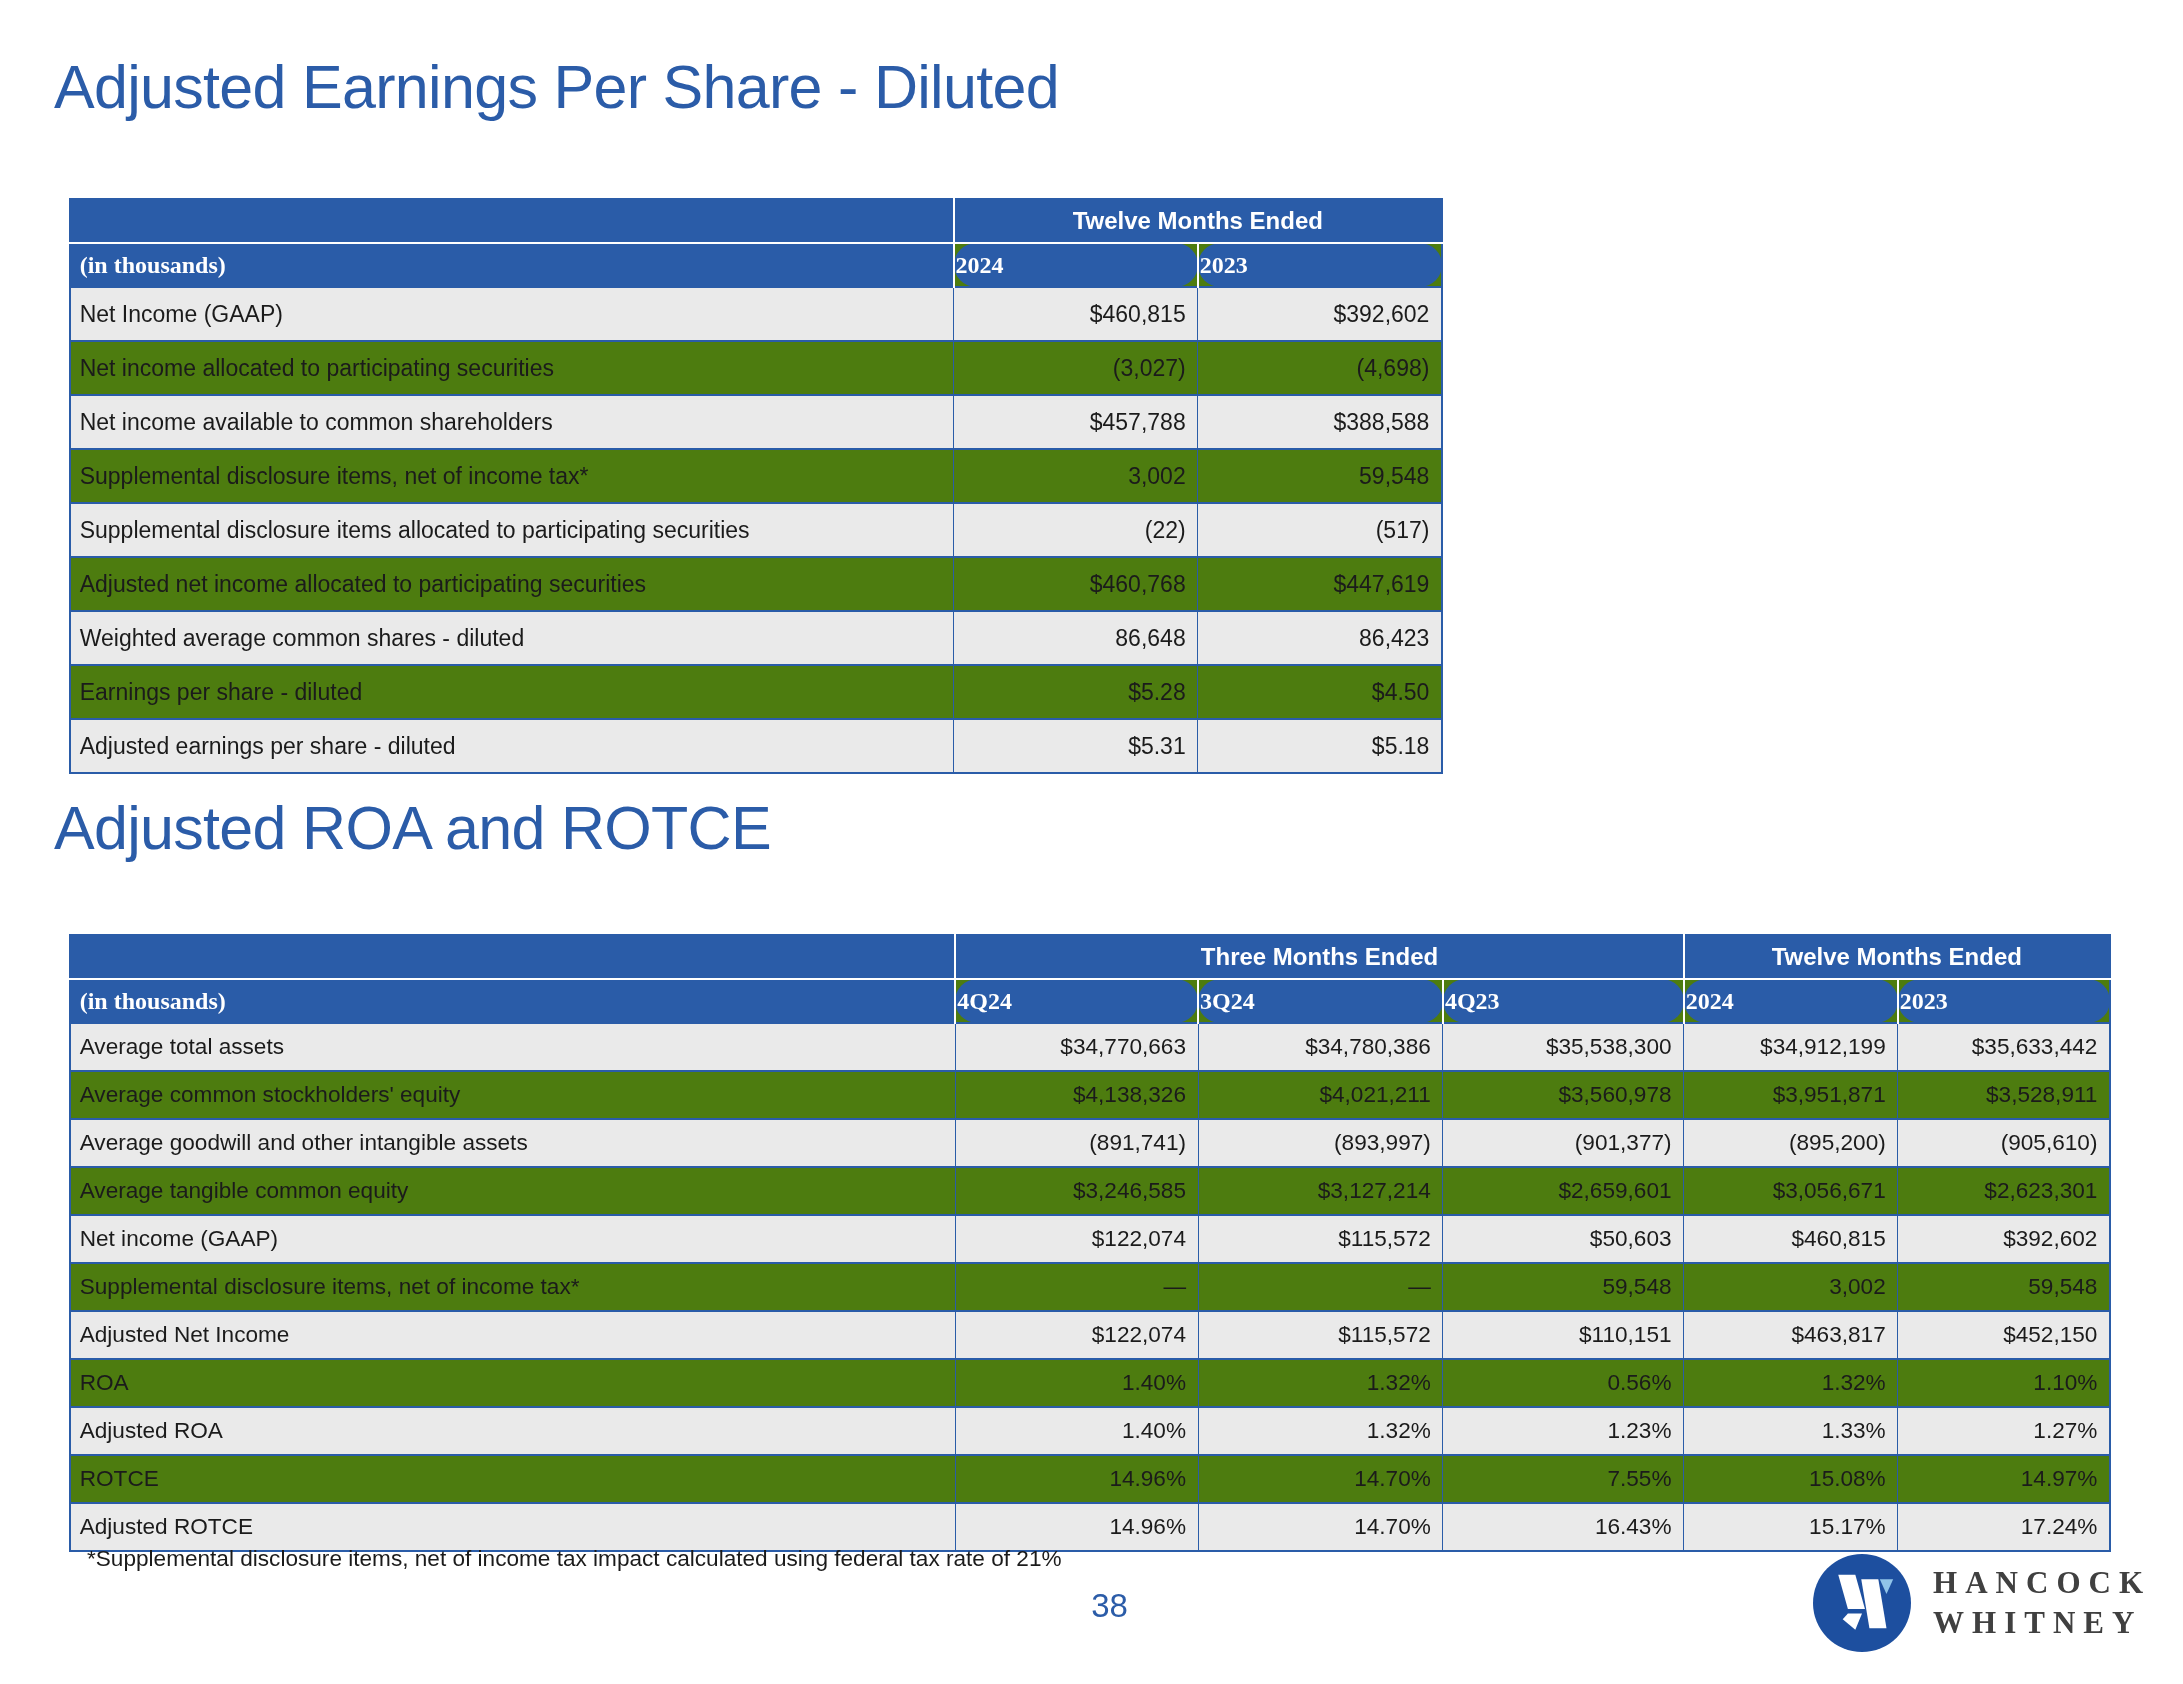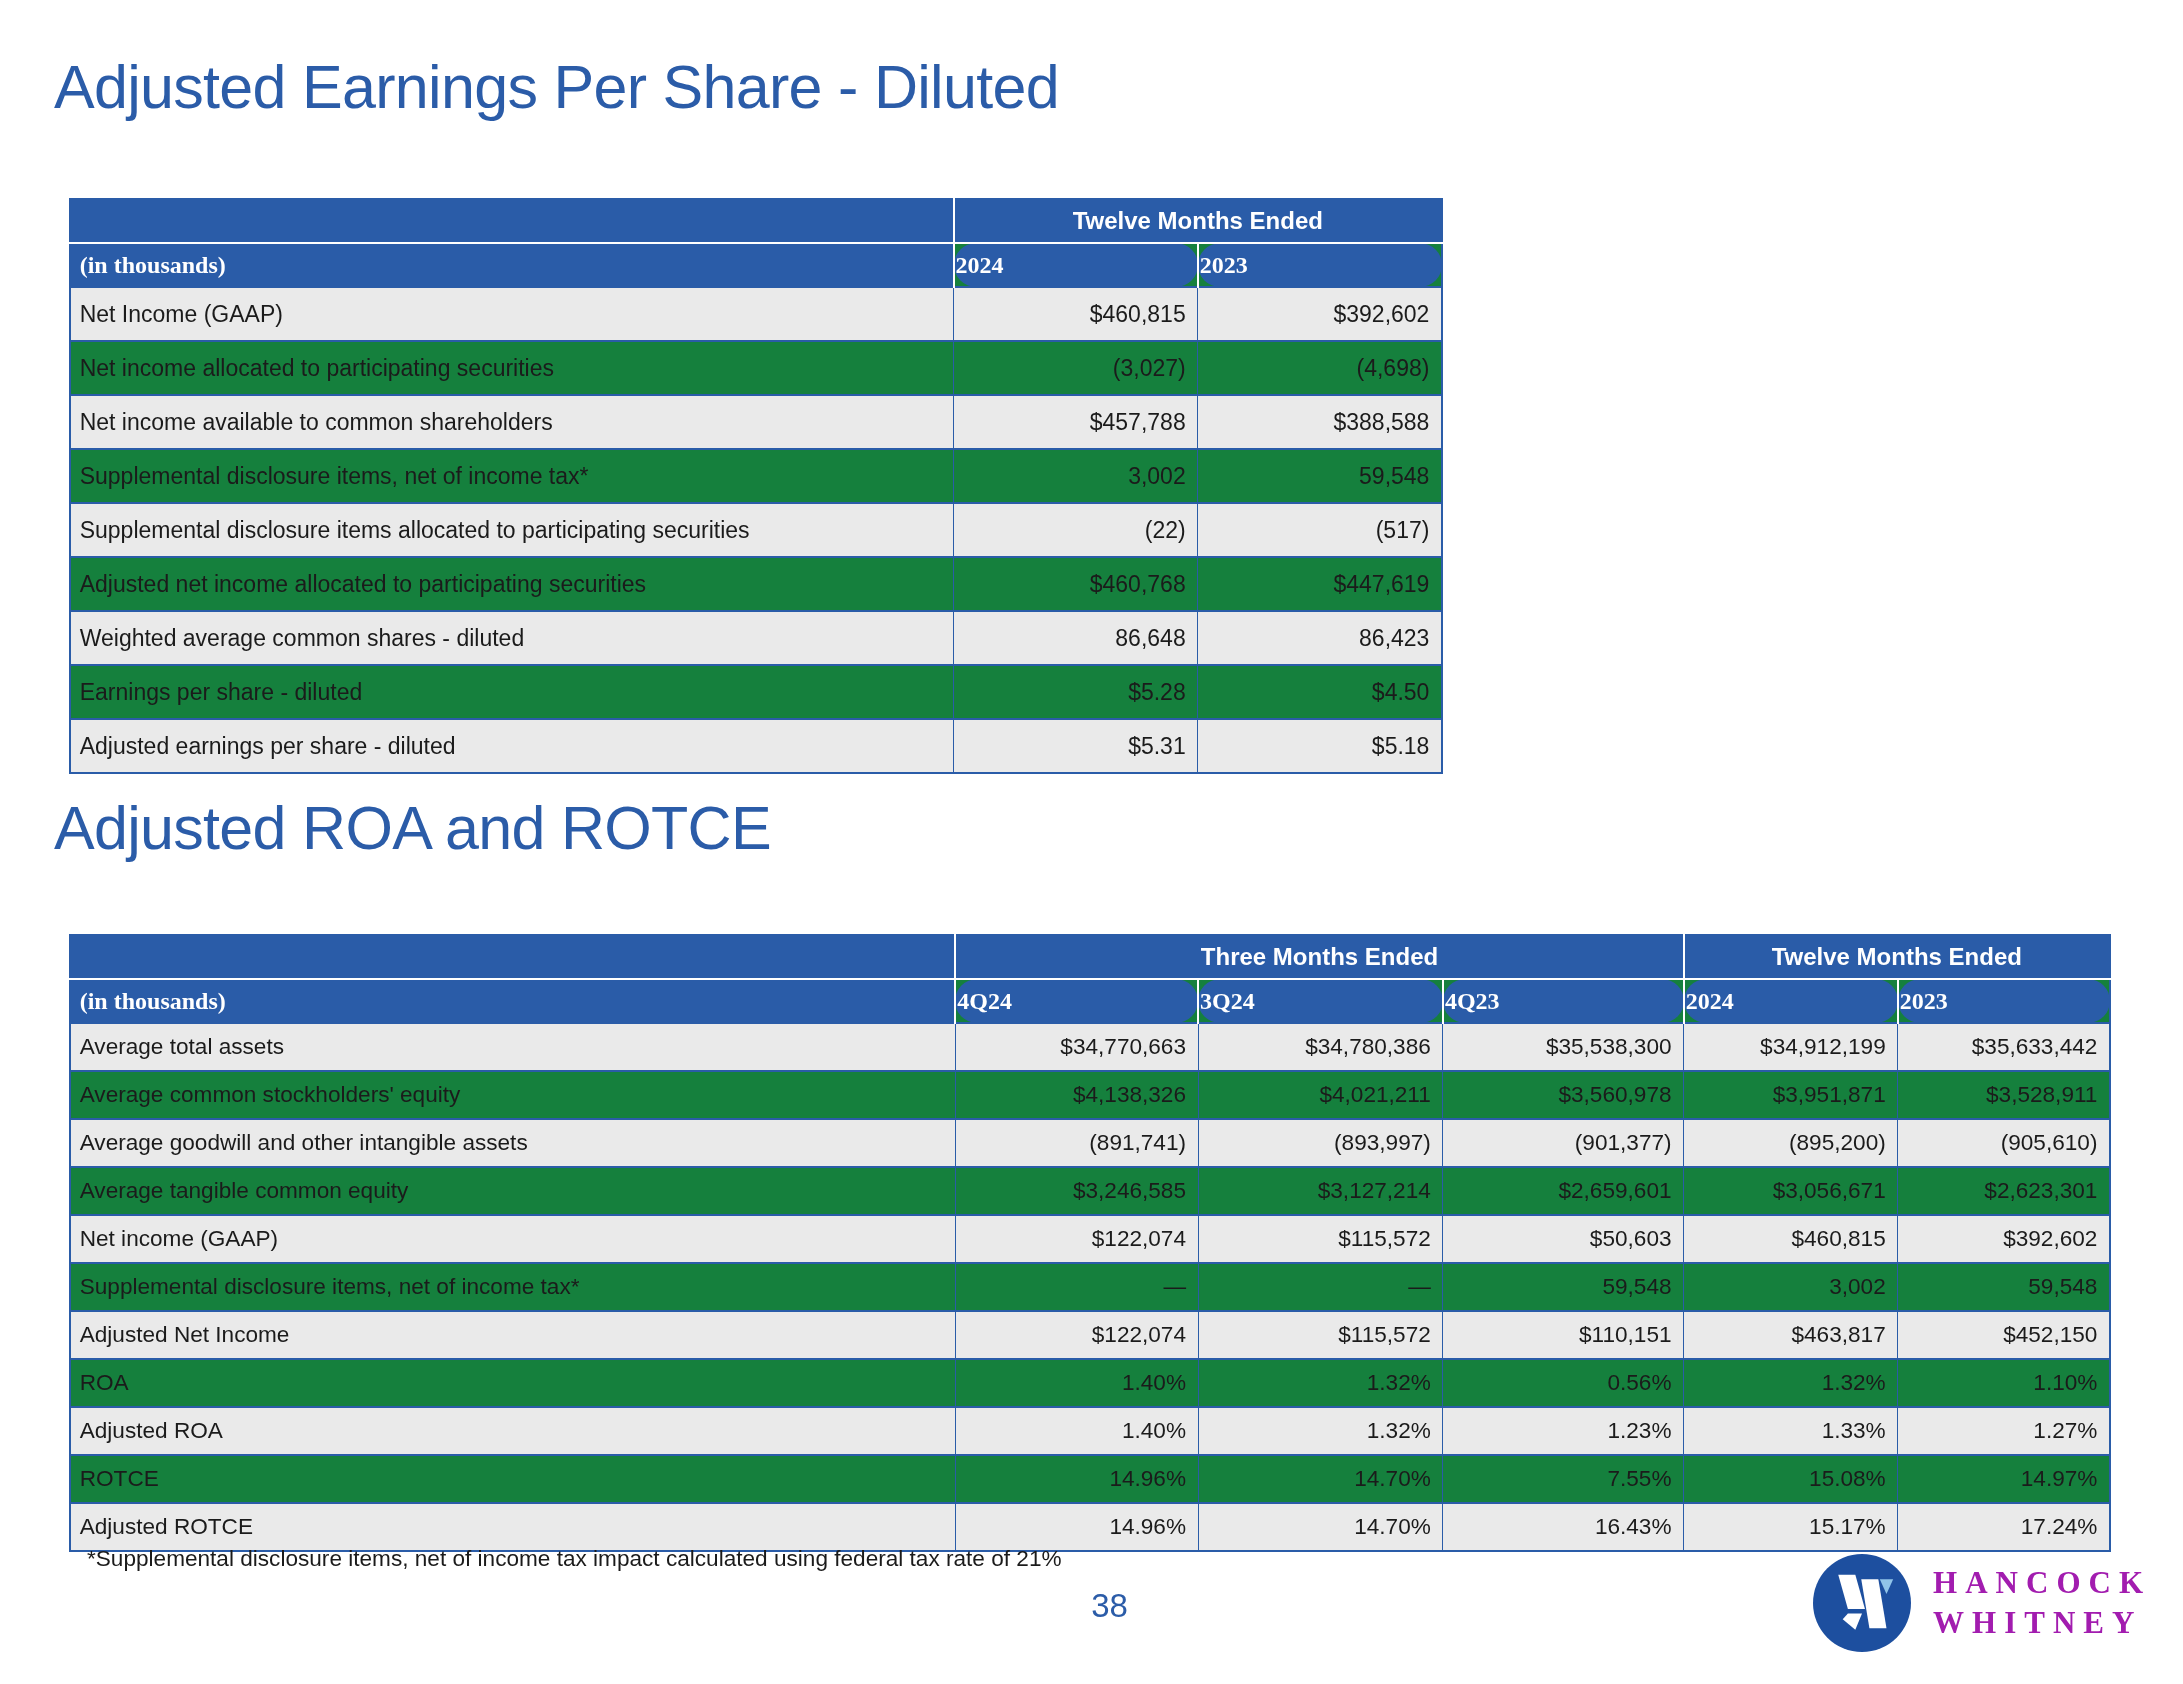--- a/index.html
+++ b/index.html
@@ -14,21 +14,21 @@
     position:absolute; left:54px;
     font-size:61px; font-weight:400; letter-spacing:-0.7px;
     color:#2B5CA8; white-space:nowrap;
   }
   #title-eps { top:52px; }
   #title-roa { top:793px; }
 
   table.fin-table {
     position:absolute;
     border-collapse:collapse; table-layout:fixed;
-    background:#15803d;
+    background:#4d7c0f;
     border:2.2px solid #2A5CA8;
   }
   #eps-table { left:69px; top:198px;  width:1374px; }
   #roa-table { left:69px; top:934px; width:2042px; }
 
   .fin-table thead th {
     background:#2A5CA8; color:#ffffff; font-weight:bold;
     font-size:24px;
   }
   .fin-table tr.grp th { height:40px; }
@@ -65,21 +65,21 @@
     position:absolute; left:0; top:1587px; width:2183px;
     text-align:center; font-size:33px; color:#2B5CA8;padding-left:18px;
   }
   .logo {
     position:absolute; right:32px; top:1554px;
     display:flex; align-items:center; gap:22px;
   }
   .logo-text {
     font-family:"Liberation Serif", serif;
     font-size:31px; font-weight:600; letter-spacing:8px;
-    line-height:1.28; color:#a21caf; white-space:nowrap;
+    line-height:1.28; color:#404040; white-space:nowrap;
   }
 </style>
 </head>
 <body>
 
 <div class="slide">
 
   <div class="title" id="title-eps">Adjusted Earnings Per Share - Diluted</div>
 
   <table class="fin-table" id="eps-table">

